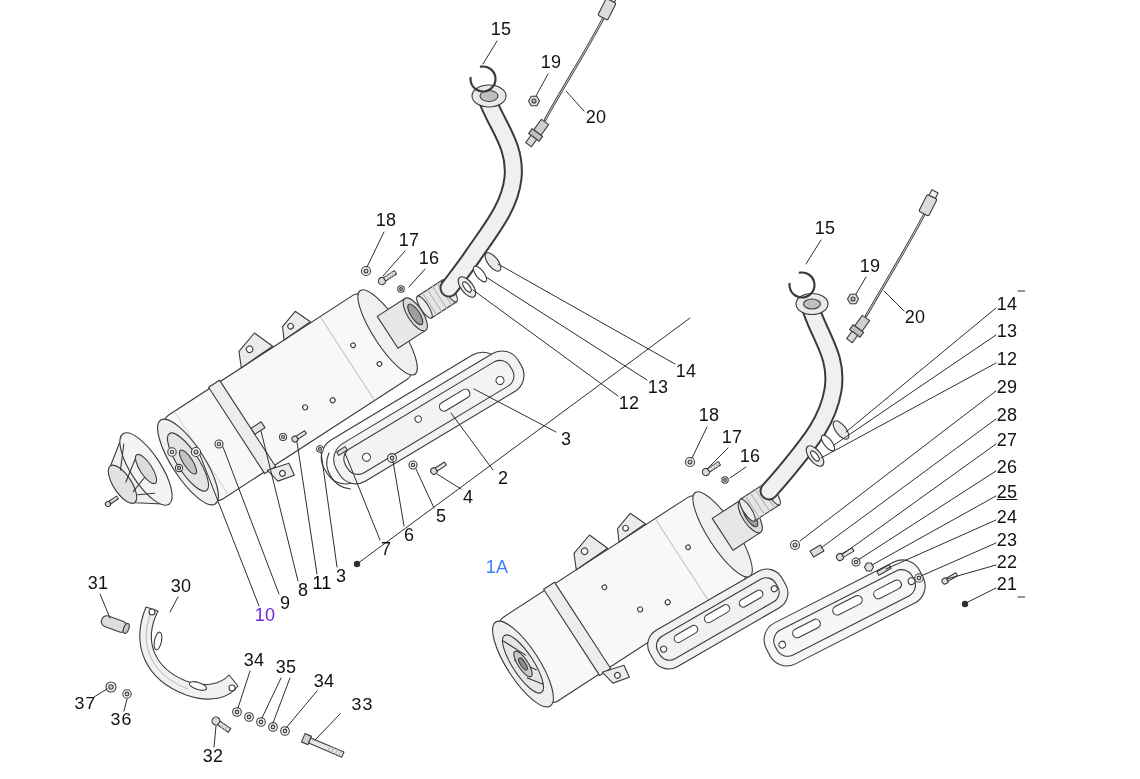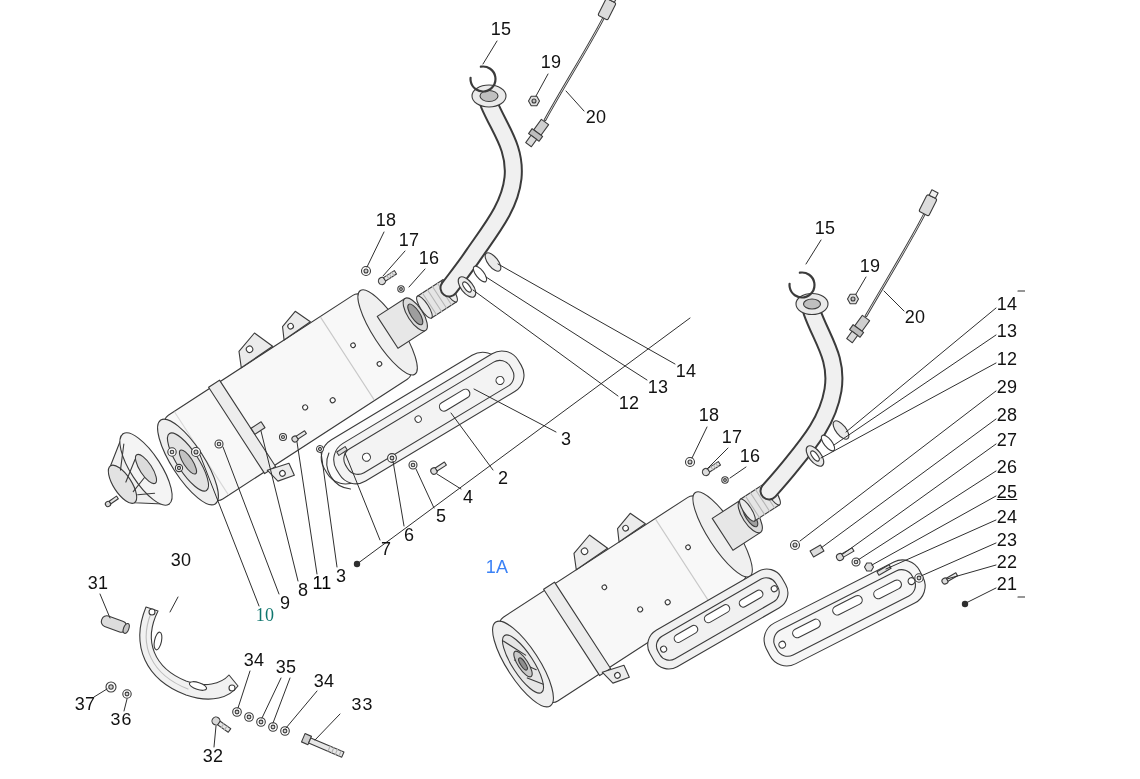--- a/index.html
+++ b/index.html
@@ -439,24 +439,24 @@
       <div class="part-label" style="left: 503px; top: 478px; color: rgb(18, 18, 18);">2</div>
       <div class="part-label" style="left: 468px; top: 497px; color: rgb(18, 18, 18);">4</div>
       <div class="part-label" style="left: 441px; top: 516px; color: rgb(18, 18, 18);">5</div>
       <div class="part-label" style="left: 497px; top: 519px; color: #3b82f6; margin-top: 48px;">1A</div>
       <div class="part-label" style="left: 409px; top: 535px; color: rgb(18, 18, 18);">6</div>
       <div class="part-label" style="left: 386px; top: 549px; color: rgb(18, 18, 18);">7</div>
       <div class="part-label" style="left: 341px; top: 576px; color: rgb(18, 18, 18);">3</div>
       <div class="part-label" style="left: 322px; top: 583px; color: #000000;">11</div>
       <div class="part-label" style="left: 303px; top: 590px; color: rgb(18, 18, 18);">8</div>
       <div class="part-label" style="left: 285px; top: 603px; color: rgb(18, 18, 18);">9</div>
-      <div class="part-label" style="left: 265px; top: 615px; color: #0f766e; font-family: Liberation Serif, serif;">10</div>
+      <div class="part-label" style="left: 265px; top: 615px; color: #6d28d9;">10</div>
       <div class="part-label" style="left: 98px; top: 583px; color: rgb(18, 18, 18);">31</div>
-      <div class="part-label" style="left: 181px; top: 560px; color: rgb(18, 18, 18);">30</div>
-      <div class="part-label" style="left: 85px; top: 704px; color: rgb(18, 18, 18);">37</div>
+      <div class="part-label" style="left: 181px; top: 586px; color: rgb(18, 18, 18);">30</div>
+      <div class="part-label" style="left: 85px; top: 704px; color: rgb(18, 18, 18); font-family: Liberation Mono, monospace;">37</div>
       <div class="part-label" style="left: 121px; top: 720px; color: rgb(18, 18, 18); font-family: Liberation Mono, monospace;">36</div>
       <div class="part-label" style="left: 213px; top: 756px; color: rgb(18, 18, 18);">32</div>
       <div class="part-label" style="left: 254px; top: 660px; color: rgb(18, 18, 18);">34</div>
       <div class="part-label" style="left: 286px; top: 667px; color: rgb(18, 18, 18);">35</div>
       <div class="part-label" style="left: 324px; top: 681px; color: rgb(18, 18, 18);">34</div>
       <div class="part-label" style="left: 362px; top: 705px; color: rgb(18, 18, 18); font-family: Liberation Mono, monospace;">33</div>
       <div class="part-label" style="left: 825px; top: 228px; color: rgb(18, 18, 18);">15</div>
       <div class="part-label" style="left: 870px; top: 266px; color: rgb(18, 18, 18);">19</div>
       <div class="part-label" style="left: 915px; top: 317px; color: rgb(18, 18, 18);">20</div>
       <div class="part-label" style="left: 709px; top: 415px; color: rgb(18, 18, 18);">18</div>

